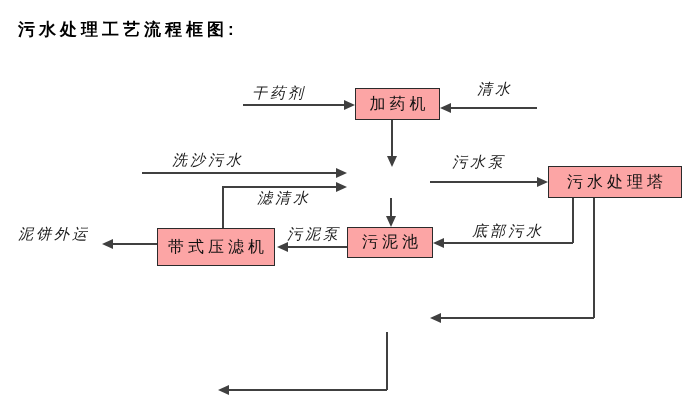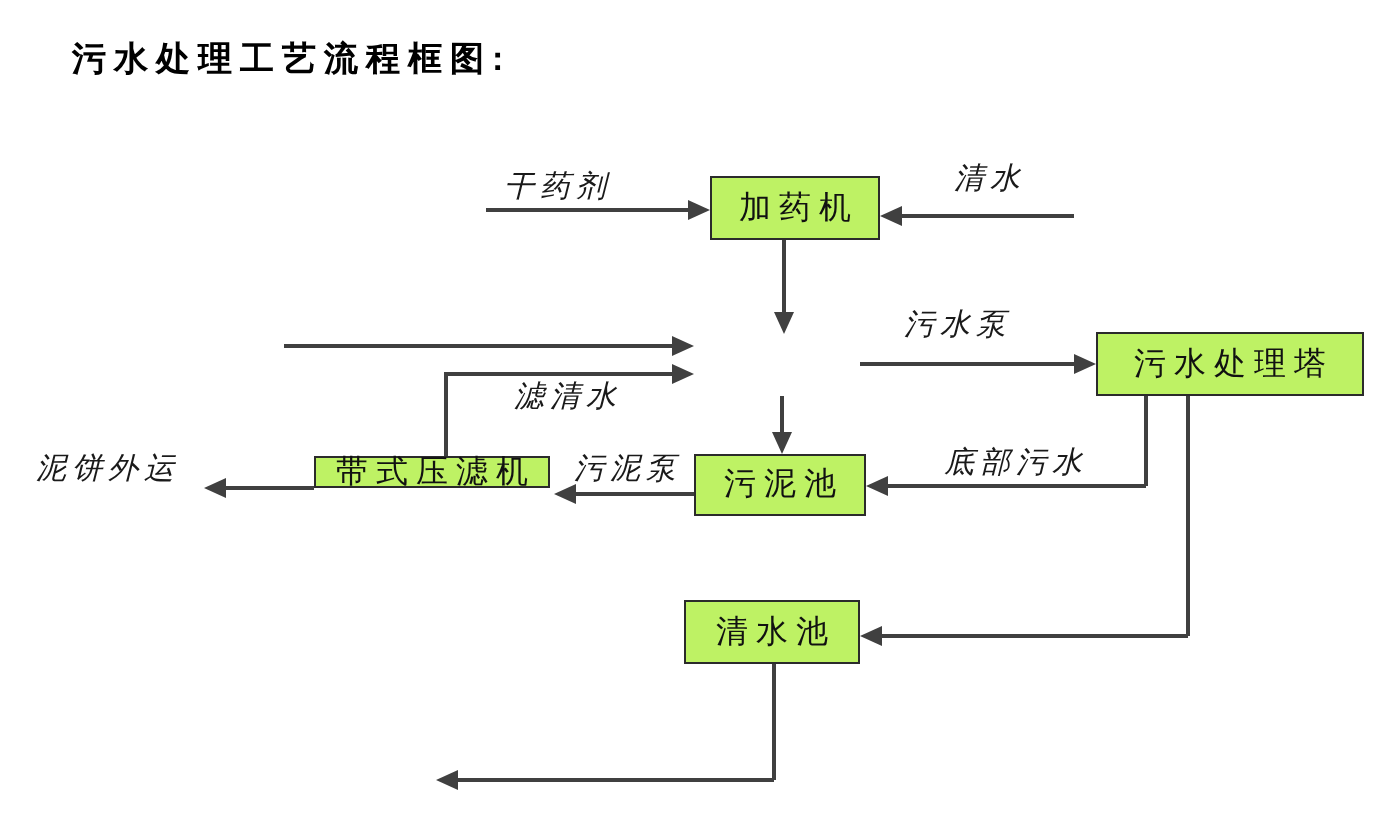--- a/index.html
+++ b/index.html
@@ -6,25 +6,25 @@
   #canvas{
     position:relative;
     width:700px;height:420px;
     background:#ffffff;
     font-family:"Liberation Sans","DejaVu Sans",sans-serif;
     overflow:hidden;
   }
   .title{
     position:absolute;left:18px;top:18px;
     font-size:17px;font-weight:bold;color:#000;
-    letter-spacing:4px;white-space:nowrap;margin-left:18px;
+    letter-spacing:4px;white-space:nowrap;
   }
   .node{
     position:absolute;box-sizing:border-box;
-    border:1.5px solid #2b2b2b;background:#bef264;
+    border:1.5px solid #2b2b2b;background:#fca5a5;
     display:flex;align-items:center;justify-content:center;
     font-size:16px;color:#111;letter-spacing:4px;
     white-space:nowrap;text-indent:4px;
   }
   .lbl{
     position:absolute;font-size:15px;color:#1a1a1a;
     letter-spacing:3px;white-space:nowrap;font-style:italic;
   }
   .hline{position:absolute;height:1.5px;background:#404040;}
   .vline{position:absolute;width:1.5px;background:#404040;}
@@ -36,25 +36,25 @@
 </head>
 <body>
 
 <div id="canvas">
 
   <div class="title">污水处理工艺流程框图:</div>
 
   <div class="node" style="left:355px;top:88px;width:85px;height:32px;">加药机</div>
   <div class="node" style="left:548px;top:166px;width:134px;height:32px;">污水处理塔</div>
   <div class="node" style="left:347px;top:227px;width:86px;height:31px;">污泥池</div>
-  <div class="node" style="left:157px;top:228px;width:118px;height:16px;font-family:Liberation Mono, monospace;">带式压滤机</div>
-  <div class="node" style="left:342px;top:300px;width:88px;height:32px;">清水池</div>
+  <div class="node" style="left:157px;top:228px;width:118px;height:38px;font-family:Liberation Mono, monospace;">带式压滤机</div>
 
   <div class="lbl" style="left:252px;top:84px;">干药剂</div>
   <div class="lbl" style="left:477px;top:80px;">清水</div>
+  <div class="lbl" style="left:172px;top:151px;">洗沙污水</div>
   <div class="lbl" style="left:452px;top:153px;">污水泵</div>
   <div class="lbl" style="left:257px;top:189px;">滤清水</div>
   <div class="lbl" style="left:287px;top:225px;">污泥泵</div>
   <div class="lbl" style="left:472px;top:222px;">底部污水</div>
   <div class="lbl" style="left:18px;top:225px;">泥饼外运</div>
 
   <div class="hline" style="left:243px;top:104px;width:101px;"></div>
   <div class="arrow r" style="left:344px;top:100px;"></div>
 
   <div class="hline" style="left:451px;top:107px;width:86px;"></div>

